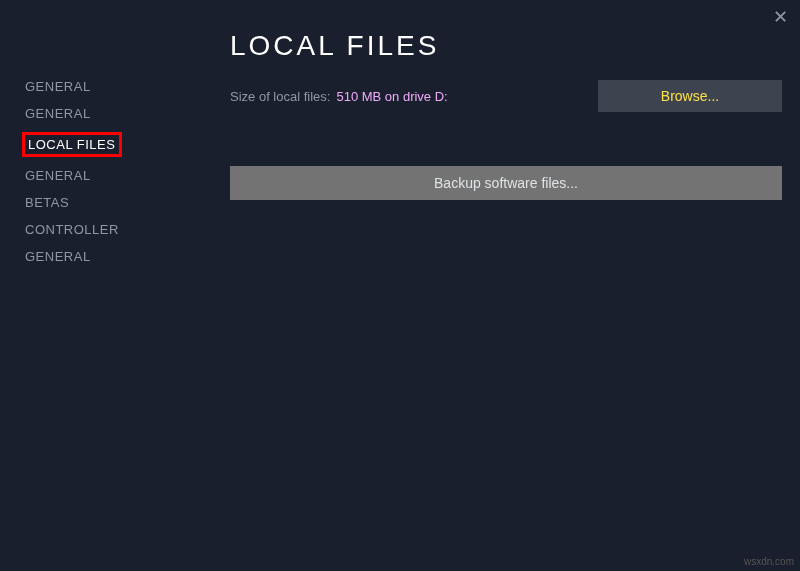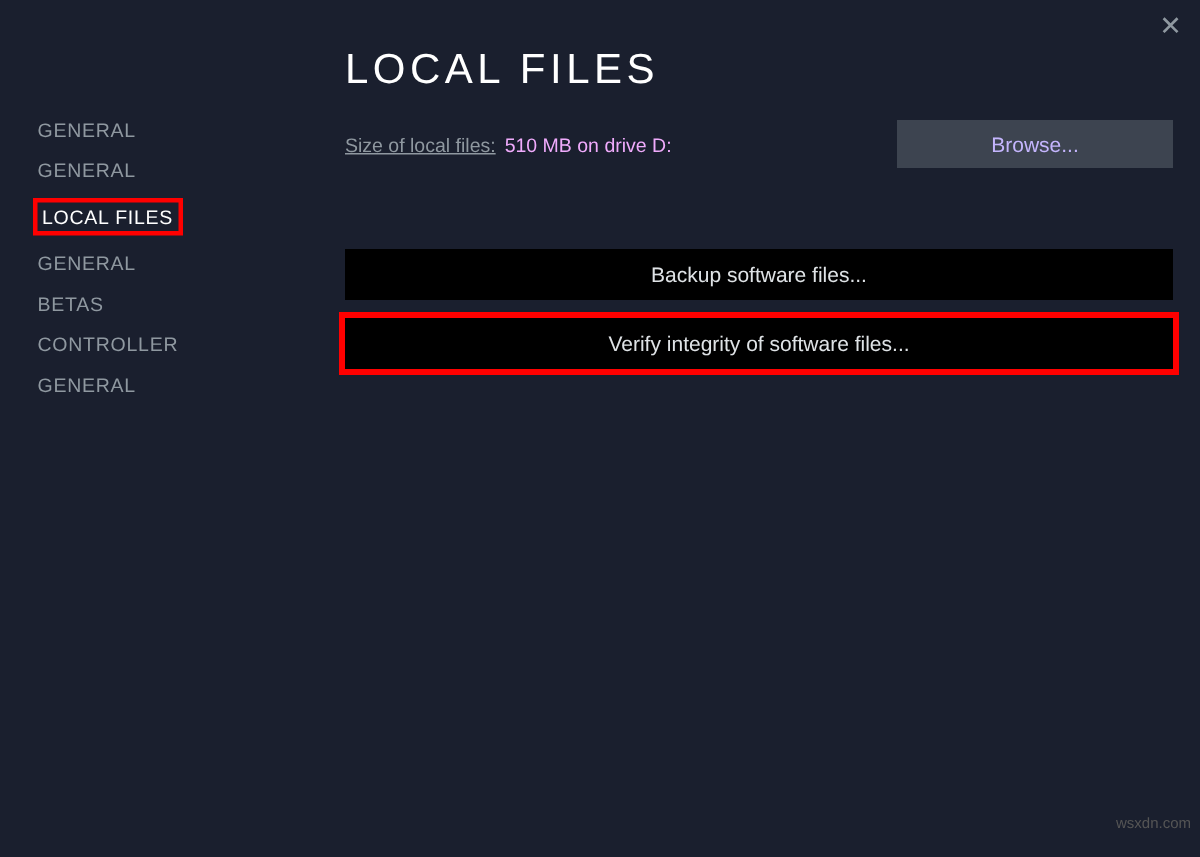--- a/index.html
+++ b/index.html
@@ -61,58 +61,57 @@
     }
     .info-row {
       display: flex;
       align-items: center;
       gap: 6px;
       margin-bottom: 54px;
     }
     .info-label {
       color: #8f98a0;
       font-size: 13px;
-      text-decoration: underline;
     }
     .info-value {
       color: #f0abfc;
       font-size: 13px;
     }
     .browse-btn {
       background: #3d4450;
-      color: #c4b5fd;
+      color: #fde047;
       font-size: 14px;
       border: none;
       padding: 8px 0;
       width: 184px;
       margin-left: auto;
       cursor: pointer;
       text-align: center;
     }
     .action-buttons {
       display: flex;
       flex-direction: column;
       gap: 12px;
     }
     .action-btn {
-      background: #000000;
+      background: #737373;
       color: #dfe3e6;
       font-size: 14px;
       border: none;
       padding: 9px 0;
       width: 100%;
       cursor: pointer;
       text-align: center;
     }
     .action-btn.highlighted {
       outline: 4px solid #ff0000;
     }
     .watermark {
       position: absolute;
-      bottom: 16px;
+      bottom: 4px;
       right: 6px;
       color: #555;
       font-size: 10px;
     }
   </style>
 </head>
 <body>
 
 <div class="close-btn">✕</div>
 
@@ -130,17 +129,16 @@
   <h1 class="page-title">LOCAL FILES</h1>
 
   <div class="info-row">
     <span class="info-label">Size of local files:</span>
     <span class="info-value">510 MB on drive D:</span>
     <button class="browse-btn">Browse...</button>
   </div>
 
   <div class="action-buttons">
     <button class="action-btn">Backup software files...</button>
-    <button class="action-btn highlighted">Verify integrity of software files...</button>
   </div>
 </div>
 
 <div class="watermark">wsxdn.com</div>
 
 </body></html>

